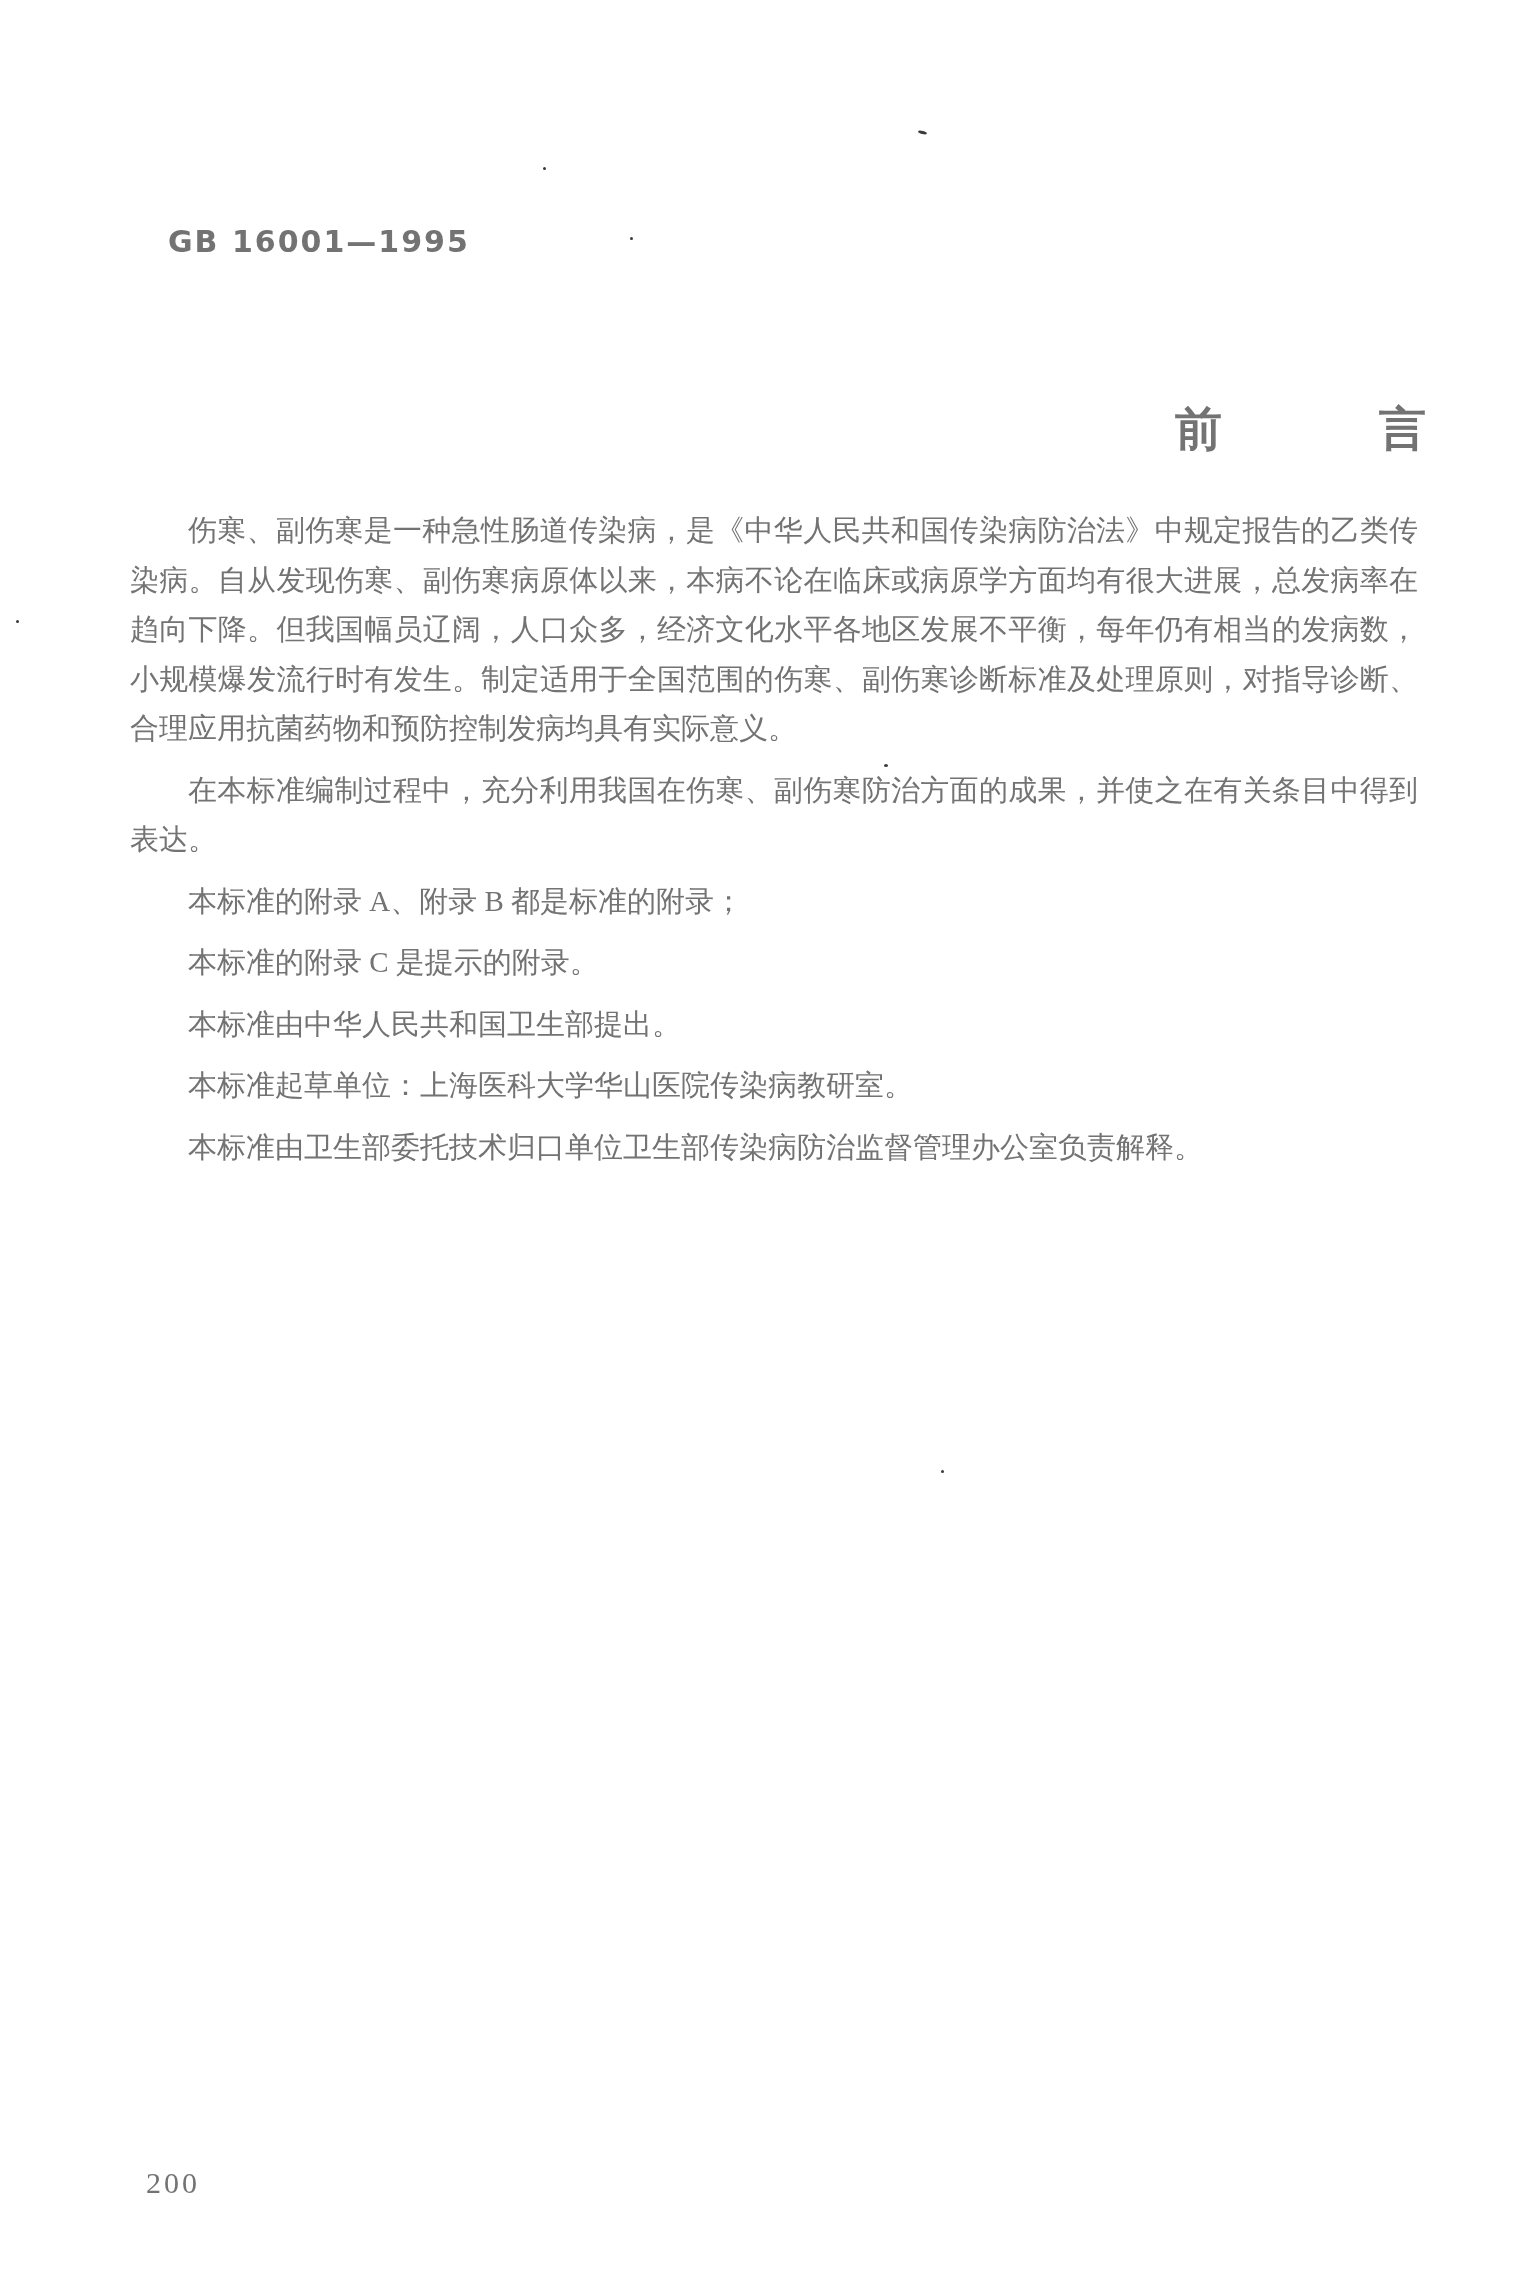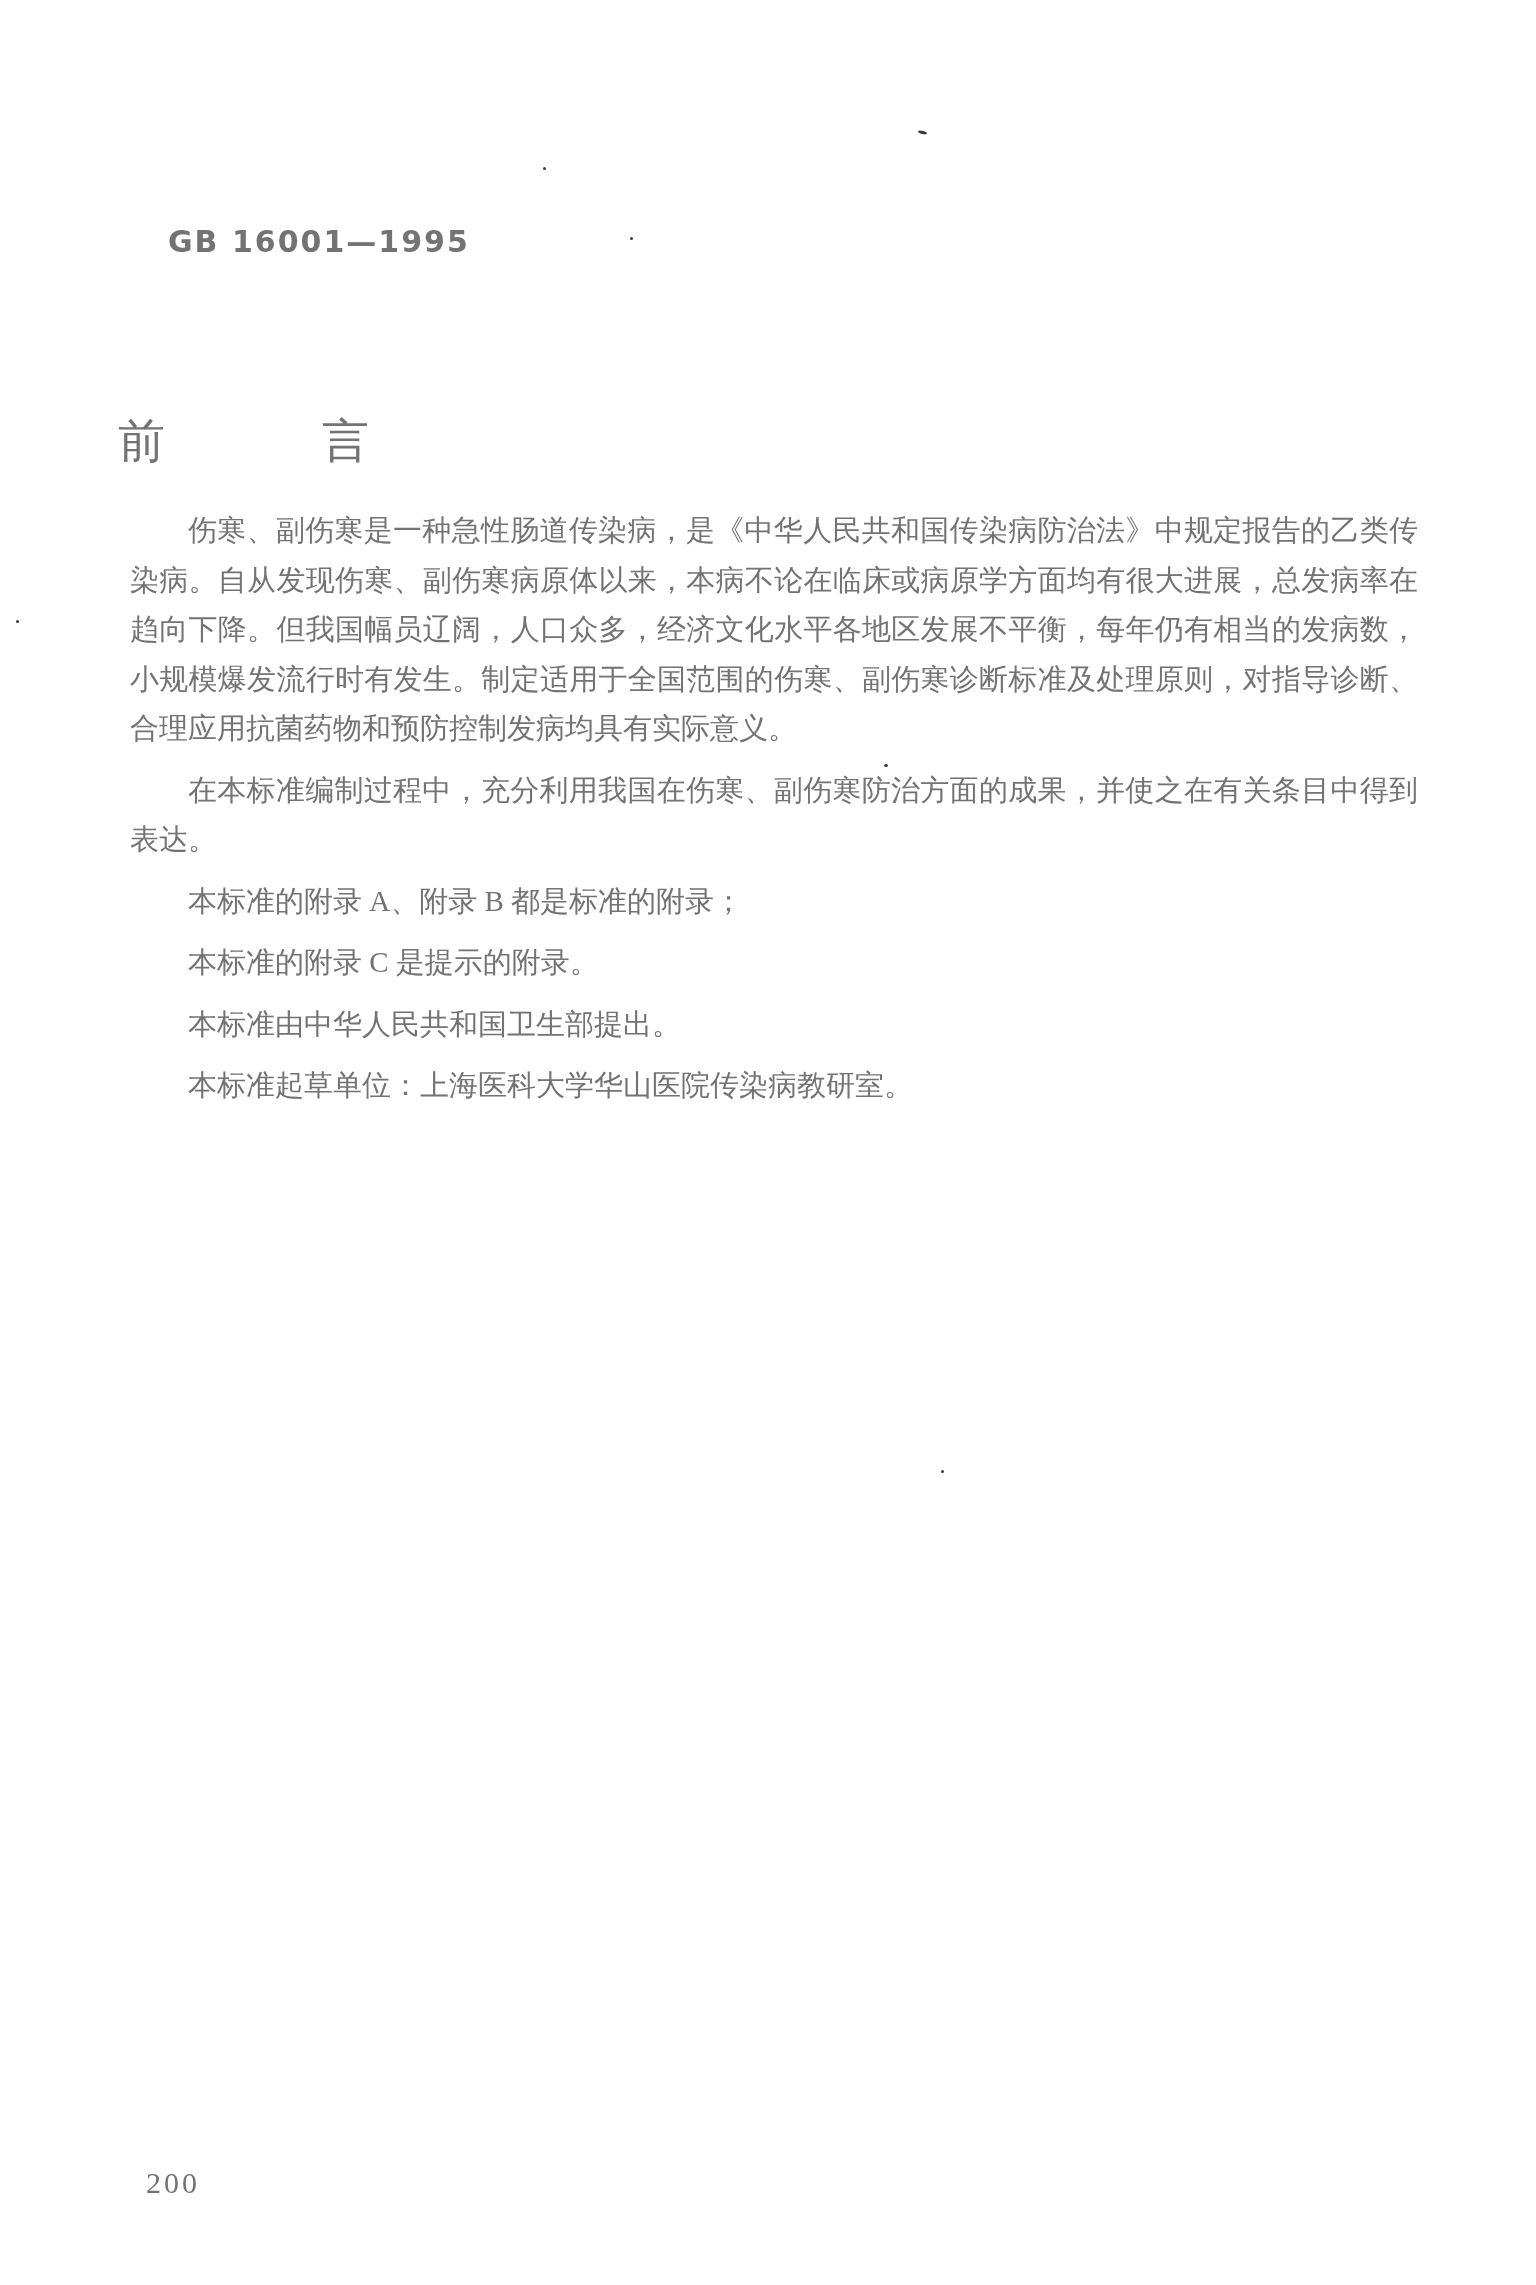--- a/index.html
+++ b/index.html
@@ -24,26 +24,25 @@
     font-weight: bold;
     font-size: 30px;
     letter-spacing: 2px;
     white-space: nowrap;
   }
   .doc-title {
     position: absolute;
     top: 398px;
     left: 118px;
     width: 1312px;
-    text-align: left;
-    font-weight: normal;
+    text-align: right;
+    font-weight: bold;
     font-size: 47px;
     letter-spacing: 4px;
     white-space: pre;
-    margin-top: 12px;
   }
   .doc-body {
     position: absolute;
     top: 494px;
     left: 118px;
     width: 1312px;
     font-size: 29px;
     line-height: 49.5px;
     text-align: justify;
   }
@@ -80,20 +79,21 @@
 
   <div class="doc-title">前　　　言</div>
 
   <div class="doc-body">
     <p>伤寒、副伤寒是一种急性肠道传染病，是《中华人民共和国传染病防治法》中规定报告的乙类传染病。自从发现伤寒、副伤寒病原体以来，本病不论在临床或病原学方面均有很大进展，总发病率在趋向下降。但我国幅员辽阔，人口众多，经济文化水平各地区发展不平衡，每年仍有相当的发病数，小规模爆发流行时有发生。制定适用于全国范围的伤寒、副伤寒诊断标准及处理原则，对指导诊断、合理应用抗菌药物和预防控制发病均具有实际意义。</p>
     <p>在本标准编制过程中，充分利用我国在伤寒、副伤寒防治方面的成果，并使之在有关条目中得到表达。</p>
     <p>本标准的附录 A、附录 B 都是标准的附录；</p>
     <p>本标准的附录 C 是提示的附录。</p>
     <p>本标准由中华人民共和国卫生部提出。</p>
     <p>本标准起草单位：上海医科大学华山医院传染病教研室。</p>
+    <p>本标准由卫生部委托技术归口单位卫生部传染病防治监督管理办公室负责解释。</p>
   </div>
 
   <div class="page-number">200</div>
 
   <span class="speck s1"></span>
   <span class="speck s2"></span>
   <span class="speck s3"></span>
   <span class="speck s4"></span>
   <span class="speck s5"></span>
   <span class="speck s6"></span>

